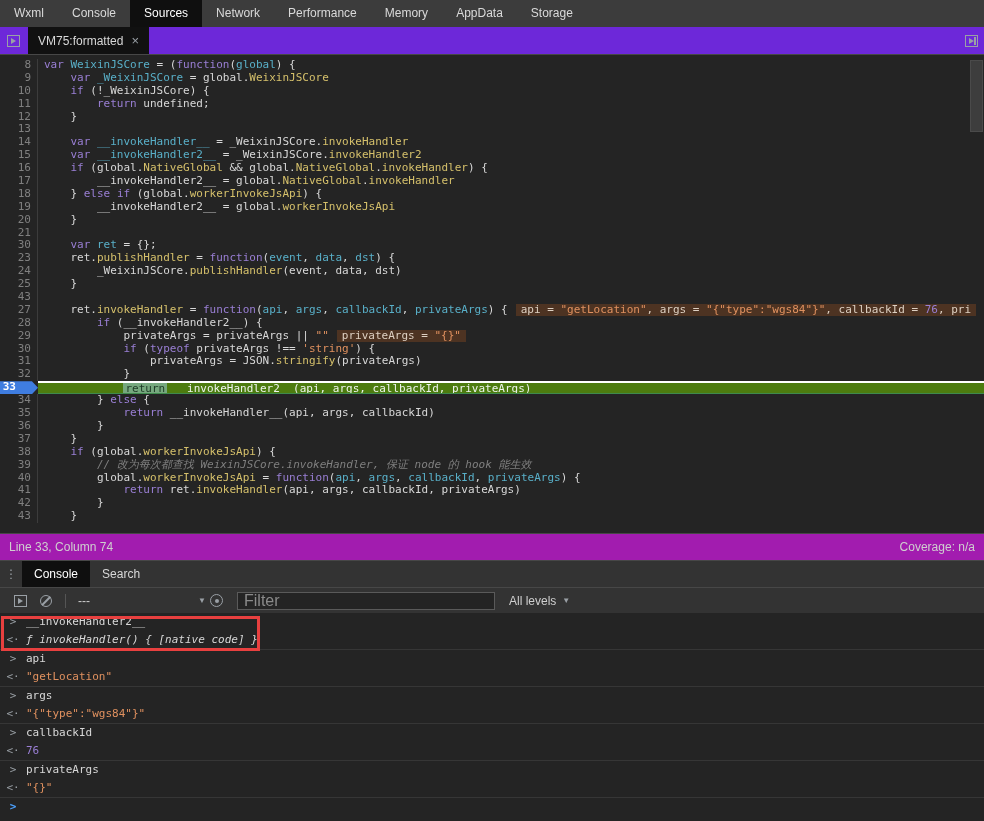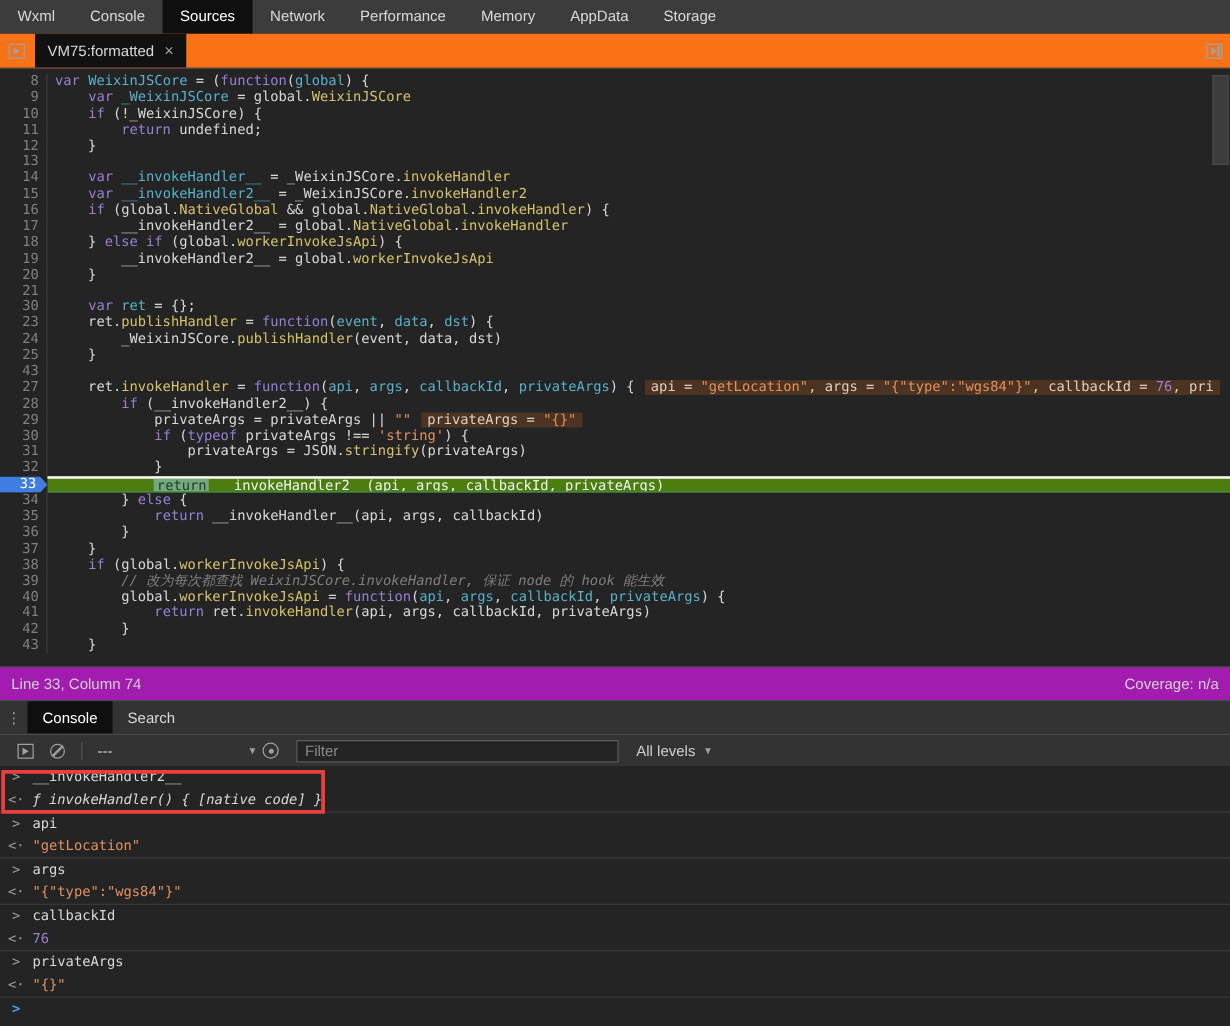--- a/index.html
+++ b/index.html
@@ -7,41 +7,41 @@
     font-family:"Liberation Sans", sans-serif; }
   .app { width:984px; height:821px; display:flex; flex-direction:column; }
 
   
   .topbar { height:27px; background:#3c3c3c; display:flex; align-items:stretch;
     font-size:12px; color:#dadada; flex:none; }
   .topbar .tab { padding:0 14px; line-height:27px; cursor:default; }
   .topbar .tab.active { background:#0f0f0f; color:#fff; }
 
   
-  .filetabrow { height:28px; background:#f97316; display:flex; align-items:stretch;
+  .filetabrow { height:28px; background:#6d28d9; display:flex; align-items:stretch;
     font-size:12px; color:#d8d8d8; flex:none; border-bottom:1px solid #474747; }
   .icon-btn { display:flex; align-items:center; justify-content:center; width:26px; flex:none; }
   .boxplay { width:13px; height:12px; border:1px solid #9aa0a6; display:flex; align-items:center; position:relative; }
   .boxplay .tri { width:0; height:0; border-top:3px solid transparent; border-bottom:3px solid transparent;
     border-left:5px solid #9aa0a6; margin-left:3px; }
   .boxplay .bar { position:absolute; right:1px; top:1px; bottom:1px; width:2px; background:#9aa0a6; }
   .filetab { background:#111; display:flex; align-items:center; padding:0 10px; gap:8px; margin-left:2px; }
   .filetab .close { color:#9aa0a6; font-size:13px; line-height:13px; cursor:pointer; }
   .filetabrow .right { margin-left:auto; }
 
   
   .editor { height:478px; background:#242424; overflow:hidden; position:relative;
     font-family:"DejaVu Sans Mono", monospace; font-size:11px; padding-top:4px; flex:none; }
   .code-line { display:flex; height:12.9px; line-height:12.9px; white-space:pre; }
   .gutter { width:38px; flex:none; text-align:right; padding-right:6px; color:#808080;
     border-right:1px solid #3c3c3c; background:#242424; }
   .code { flex:1; padding-left:6px; color:#d8d8d8; overflow:hidden; }
   .code-line.exec .code { background:#4d7c0f; border-top:2px solid #ffffff; border-bottom:1px solid #3f8a4d; color:#eef5ee; }
   .code-line.exec .gutter { background:#3f7de0; color:#fff; border-right:none;
-    clip-path:polygon(0 0, 84% 0, 100% 50%, 84% 100%, 0 100%); padding-right:9px; }
+    clip-path:polygon(0 0, 84% 0, 100% 50%, 84% 100%, 0 100%); padding-right:22px;font-weight:bold; }
   .tk-k { color:#9a7fd5; }
   .tk-d { color:#59b0c9; }
   .tk-p { color:#d5c06b; }
   .tk-s { color:#e0915f; }
   .tk-n { color:#9a7fd5; }
   .tk-c { color:#7f7f7f; font-style:italic; }
   .tk-t { color:inherit; }
   .tk-kh { background:#76a87e; color:#1e3a26; padding:0 2px; }
   .badge { background:#4d3322; margin-left:8px; padding:0 5px; color:#ddd0c2; }
   .vscroll { position:absolute; right:1px; top:5px; width:13px; height:72px;
@@ -67,21 +67,21 @@
   .block-icon { width:12px; height:12px; border:1.5px solid #9aa0a6; border-radius:50%; position:relative; }
   .block-icon::after { content:""; position:absolute; left:-1px; top:4px; width:12px; height:1.5px;
     background:#9aa0a6; transform:rotate(-45deg); }
   .ctx-select { display:flex; align-items:center; width:128px; margin-left:6px; color:#cfcfcf; }
   .ctx-select .arrow, .levels .arrow { color:#9aa0a6; font-size:8px; margin-left:6px; }
   .ctx-select .arrow { margin-left:auto; }
   .eye-icon { width:13px; height:13px; border:1.5px solid #9aa0a6; border-radius:50%;
     display:flex; align-items:center; justify-content:center; margin:0 4px; }
   .eye-icon i { width:4px; height:4px; background:#9aa0a6; border-radius:50%; }
   .filter-input { width:258px; height:18px; background:#242424; border:1px solid #5a5a5a;
-    color:#d8d8d8; font-size:12px; padding:0 6px; margin-left:10px; outline:none;
+    color:#d8d8d8; font-size:16px; padding:0 6px; margin-left:10px; outline:none;
     font-family:"Liberation Sans", sans-serif; }
   .filter-input::placeholder { color:#8a8a8a; }
   .levels { display:flex; align-items:center; margin-left:14px; color:#cfcfcf; }
 
   
   .cmessages { flex:1; background:#242424; position:relative; overflow:hidden;
     font-family:"DejaVu Sans Mono", monospace; font-size:11px; color:#d8d8d8; }
   .msg { display:flex; align-items:flex-start; padding:2px 0 2px 0; line-height:14px; }
   .msg.bt { border-top:1px solid #363636; }
   .msg .glyph { width:26px; flex:none; text-align:center; color:#9aa0a6; }

